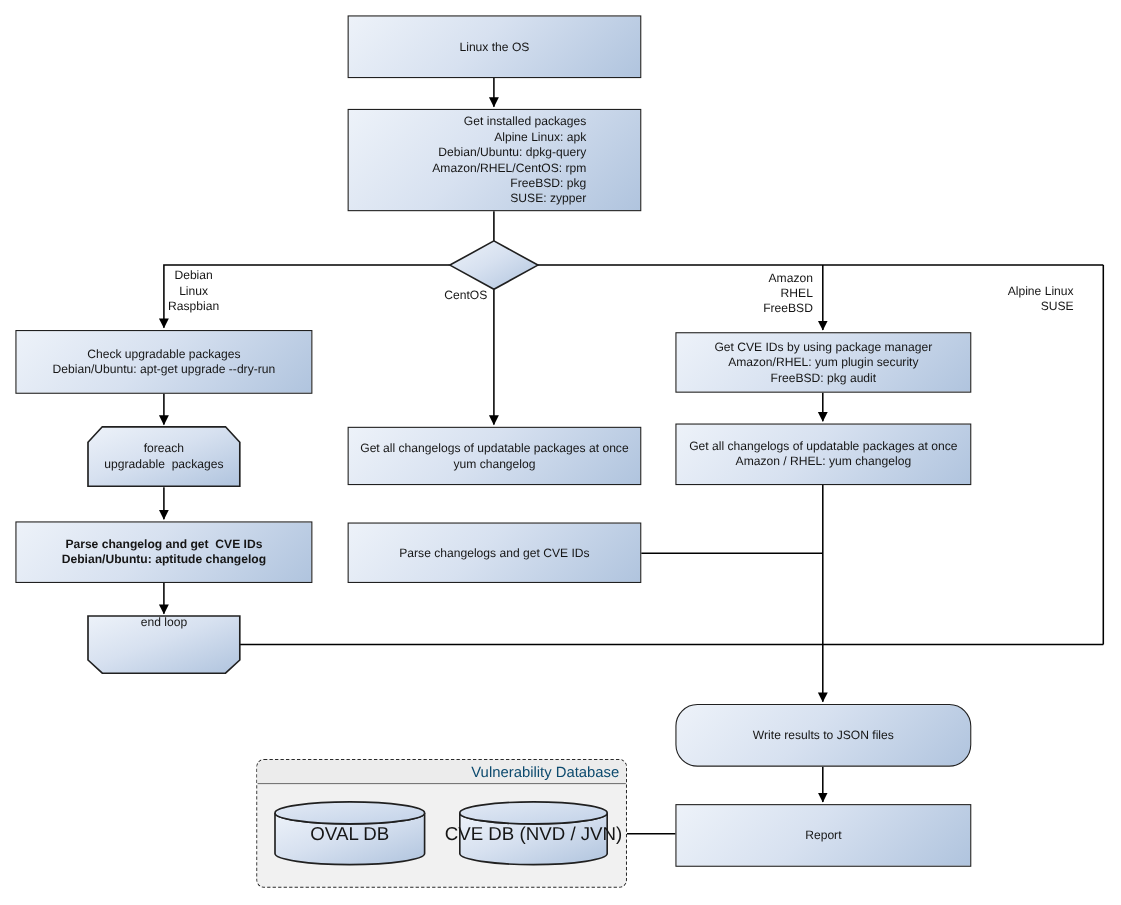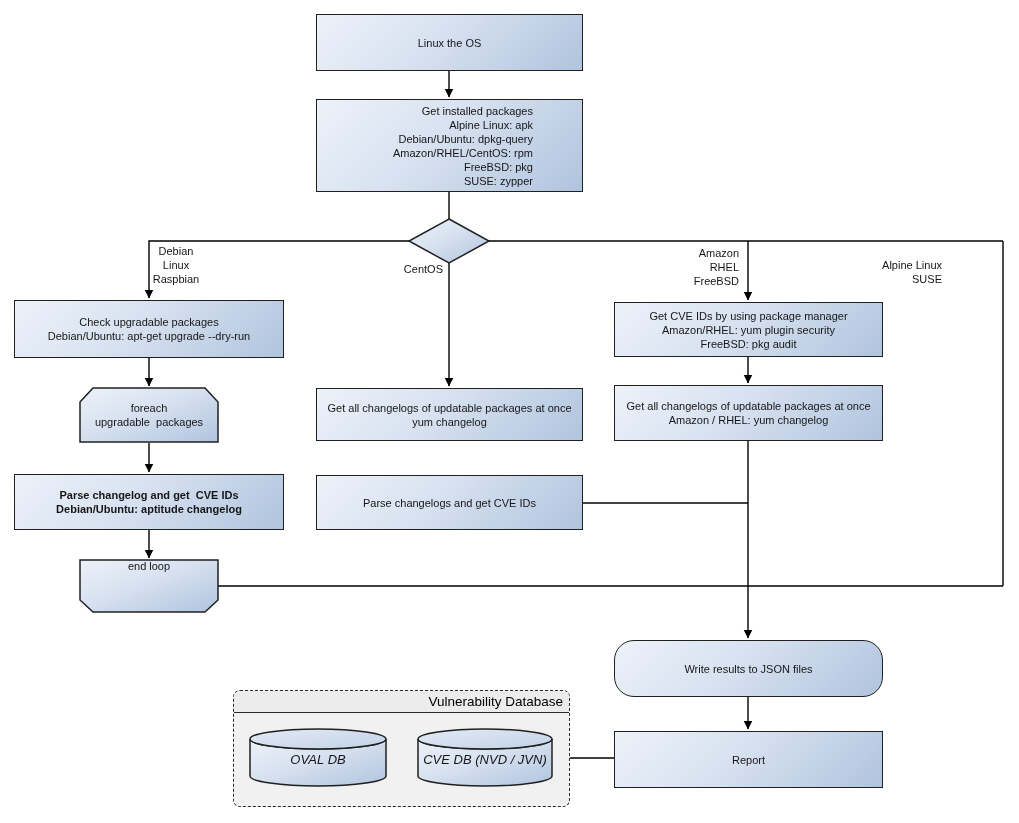--- a/index.html
+++ b/index.html
@@ -9,40 +9,40 @@
   }
   svg.layer{position:absolute;left:0;top:0;z-index:1;pointer-events:none;}
   .db-panel{
     position:absolute;z-index:0;box-sizing:border-box;
     background:#f1f1f1;border:1.6px dashed #2a2a2a;border-radius:7px;
   }
   .db-panel-header{
     box-sizing:border-box;height:22px;background:#ececec;
     border-bottom:1px solid #2a2a2a;border-radius:6px 6px 0 0;
     display:flex;align-items:center;justify-content:flex-end;
-    padding:0 6px;font-size:13.5px;color:#000000;
+    padding:0 6px;font-size:13.5px;color:#0c4a6e;
   }
   .node{
     position:absolute;z-index:2;box-sizing:border-box;
     border:1.5px solid #202020;
     background:linear-gradient(135deg,#edf2f9 0%,#d7e1f0 45%,#b0c4de 100%);
     display:flex;flex-direction:column;justify-content:center;align-items:center;
   }
   .node.align-right{align-items:flex-end;padding-right:49px;}
   .shape-label{
     position:absolute;z-index:2;display:flex;flex-direction:column;
     justify-content:center;align-items:center;background:transparent;
   }
   .nl{white-space:pre;font-size:11px;line-height:14px;color:#161616;}
   .branch-label{position:absolute;z-index:2;font-size:11px;line-height:14px;color:#161616;}
   .ta-c{text-align:center;}
   .ta-r{text-align:right;}
   .db-title{white-space:pre;}
   .cyl-label{position:absolute;z-index:2;display:flex;align-items:center;justify-content:center;
-    font-size:13px;color:#161616;white-space:pre;font-style:italic;}
+    font-size:17px;color:#161616;white-space:pre;}
 </style>
 </head>
 <body>
 
 <div class="canvas">
 
   <div class="db-panel" style="left:233px;top:690px;width:337px;height:117px;">
     <div class="db-panel-header">
       <span class="db-title">Vulnerability Database</span>
     </div>
@@ -172,21 +172,21 @@
   <div class="branch-label ta-r" style="left:383px;top:262px;width:60px;">
     <div class="nl">CentOS</div>
   </div>
 
   <div class="branch-label ta-r" style="left:639px;top:246px;width:100px;">
     <div class="nl">Amazon</div>
     <div class="nl">RHEL</div>
     <div class="nl">FreeBSD</div>
   </div>
 
-  <div class="branch-label ta-r" style="left:832px;top:258px;width:110px;">
+  <div class="branch-label ta-r" style="left:866px;top:258px;width:110px;">
     <div class="nl">Alpine Linux</div>
     <div class="nl">SUSE</div>
   </div>
 
   <div class="cyl-label" style="left:250px;top:750px;width:136px;height:18px;">OVAL DB</div>
   <div class="cyl-label" style="left:417px;top:750px;width:136px;height:18px;">CVE DB (NVD / JVN)</div>
 
 </div>
 
 </body></html>

